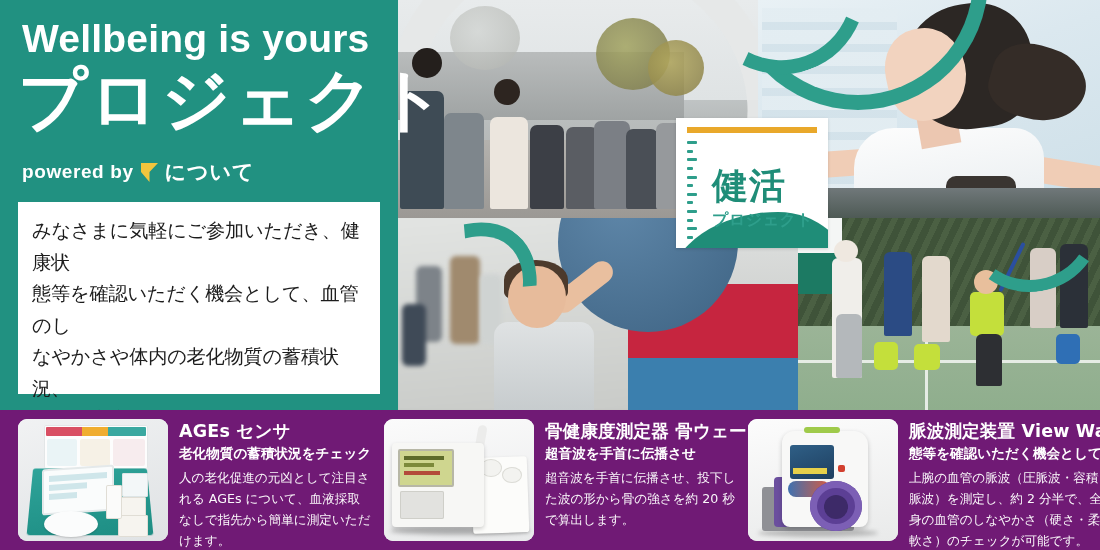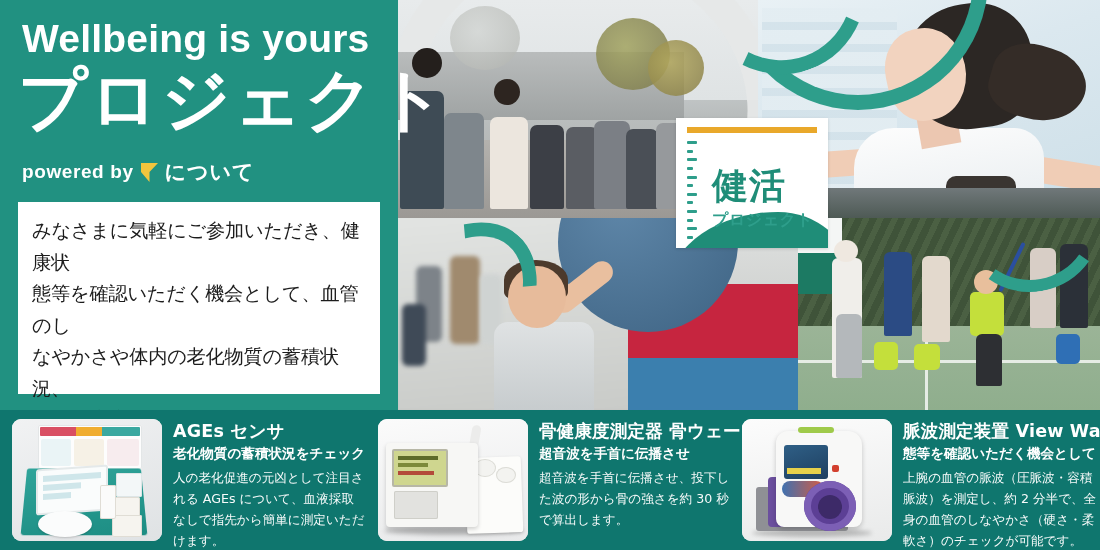--- a/index.html
+++ b/index.html
@@ -187,21 +187,21 @@
   #badge-l1{position:absolute;left:36px;top:26px;font-size:21px;font-weight:800;color:#2e9e8b;
     letter-spacing:.5px;font-family:"DejaVu Sans","Liberation Sans",sans-serif;}
   #badge-l2{position:absolute;left:36px;top:48px;font-size:36px;font-weight:900;color:#1f8d78;
     letter-spacing:1px;line-height:40px;font-family:"DejaVu Sans","Liberation Sans",sans-serif;}
   #badge-l3{position:absolute;left:36px;top:92px;font-size:16px;font-weight:700;color:#2e9e8b;
     letter-spacing:.5px;font-family:"DejaVu Sans","Liberation Sans",sans-serif;}
 
   
   #product-strip{
     position:absolute;left:0;top:410px;width:1100px;height:140px;
-    background:#0f766e;display:flex;z-index:8;
+    background:#701a75;display:flex;z-index:8;justify-content:center;
   }
   .product{position:relative;display:flex;align-items:flex-start;
     padding:9px 0 0 0;box-sizing:border-box;}
   #product-0{width:366px;padding-left:12px;}
   #product-1{width:368px;padding-left:12px;}
   #product-2{width:354px;padding-left:8px;}
   .product-thumb{
     position:relative;width:150px;height:122px;flex:0 0 150px;
     border-radius:9px;overflow:hidden;background:#e9ebec;
   }
@@ -462,21 +462,21 @@
         <div class="bw-screen">
           <i style="top:5px;width:40px;background:#5d6b2a;"></i>
           <i style="top:12px;width:30px;background:#7d8a3a;"></i>
           <i style="top:20px;width:36px;background:#b34a3a;"></i>
         </div>
         <div class="bw-tray"></div>
       </div>
       <div class="product-text">
         <div class="product-title">骨健康度測定器 骨ウェーブ</div>
         <div class="product-sub">超音波を手首に伝播させ</div>
-        <div class="product-desc">超音波を手首に伝播させ、投下した波の形から骨の強さを約 30 秒で算出します。</div>
+        <div class="product-desc">超音波を手首に伝播させ、投下した波の形から骨の強さを約 20 秒で算出します。</div>
       </div>
     </div>
 
     <div class="product" id="product-2">
       <div class="product-thumb">
         <div class="vw-bg"></div>
         <div class="vw-shadow"></div>
         <div class="vw-base"></div>
         <div class="vw-purple"></div>
         <div class="vw-body"></div>

